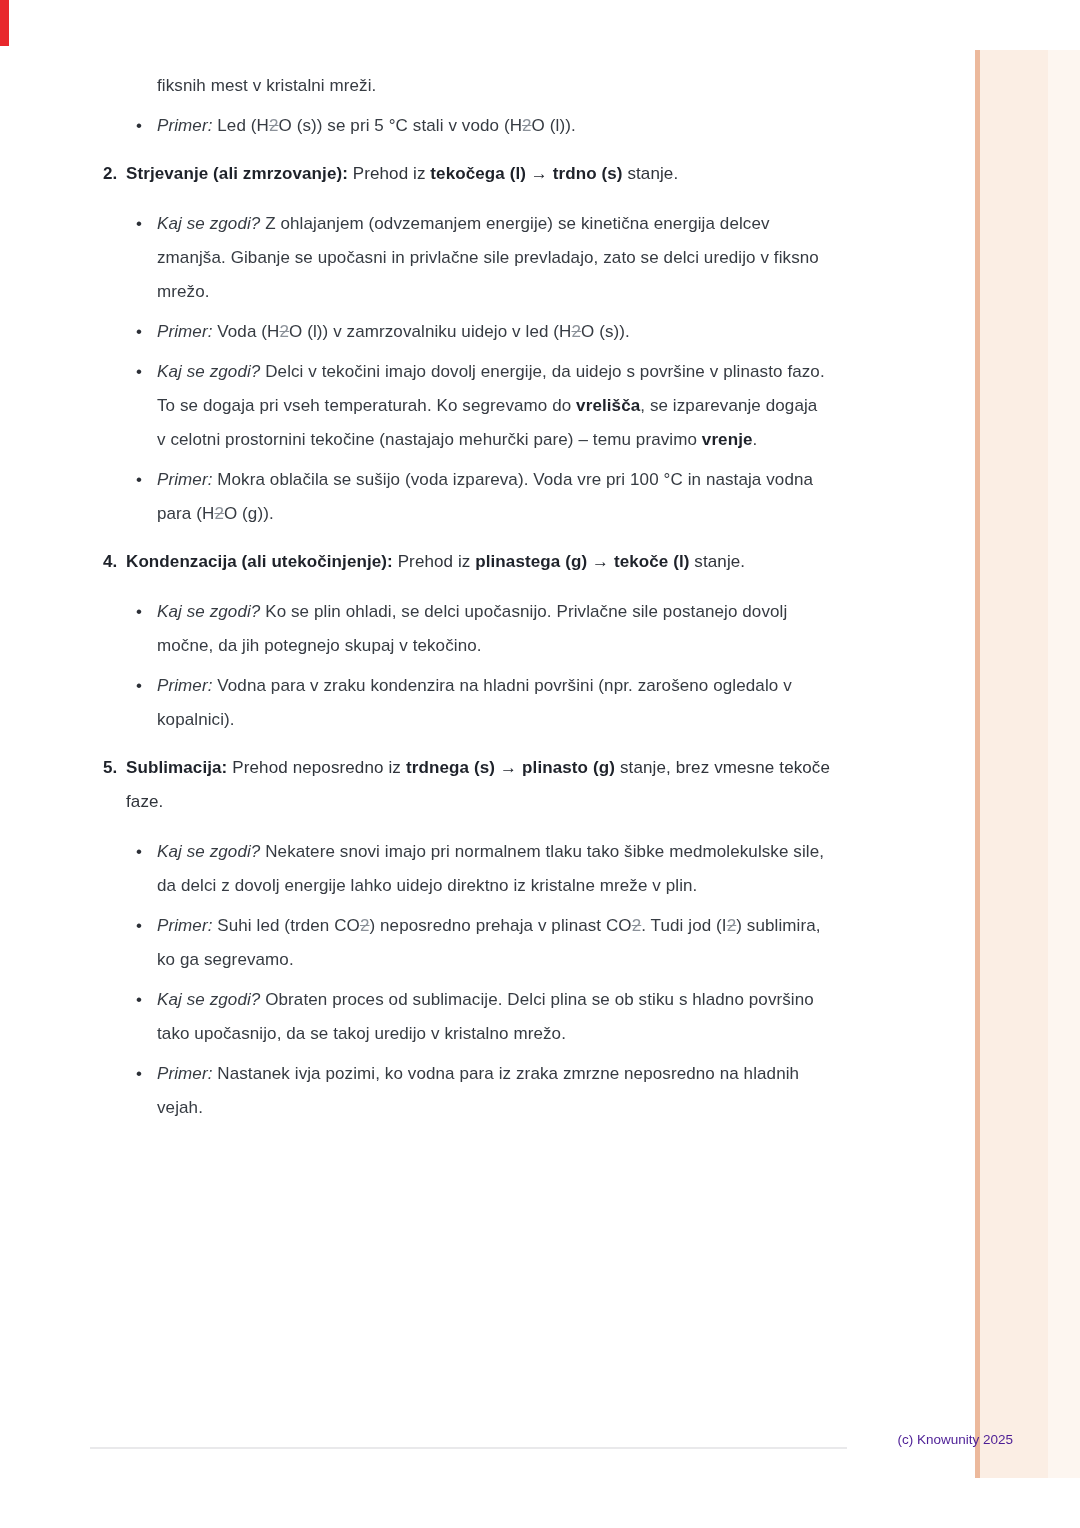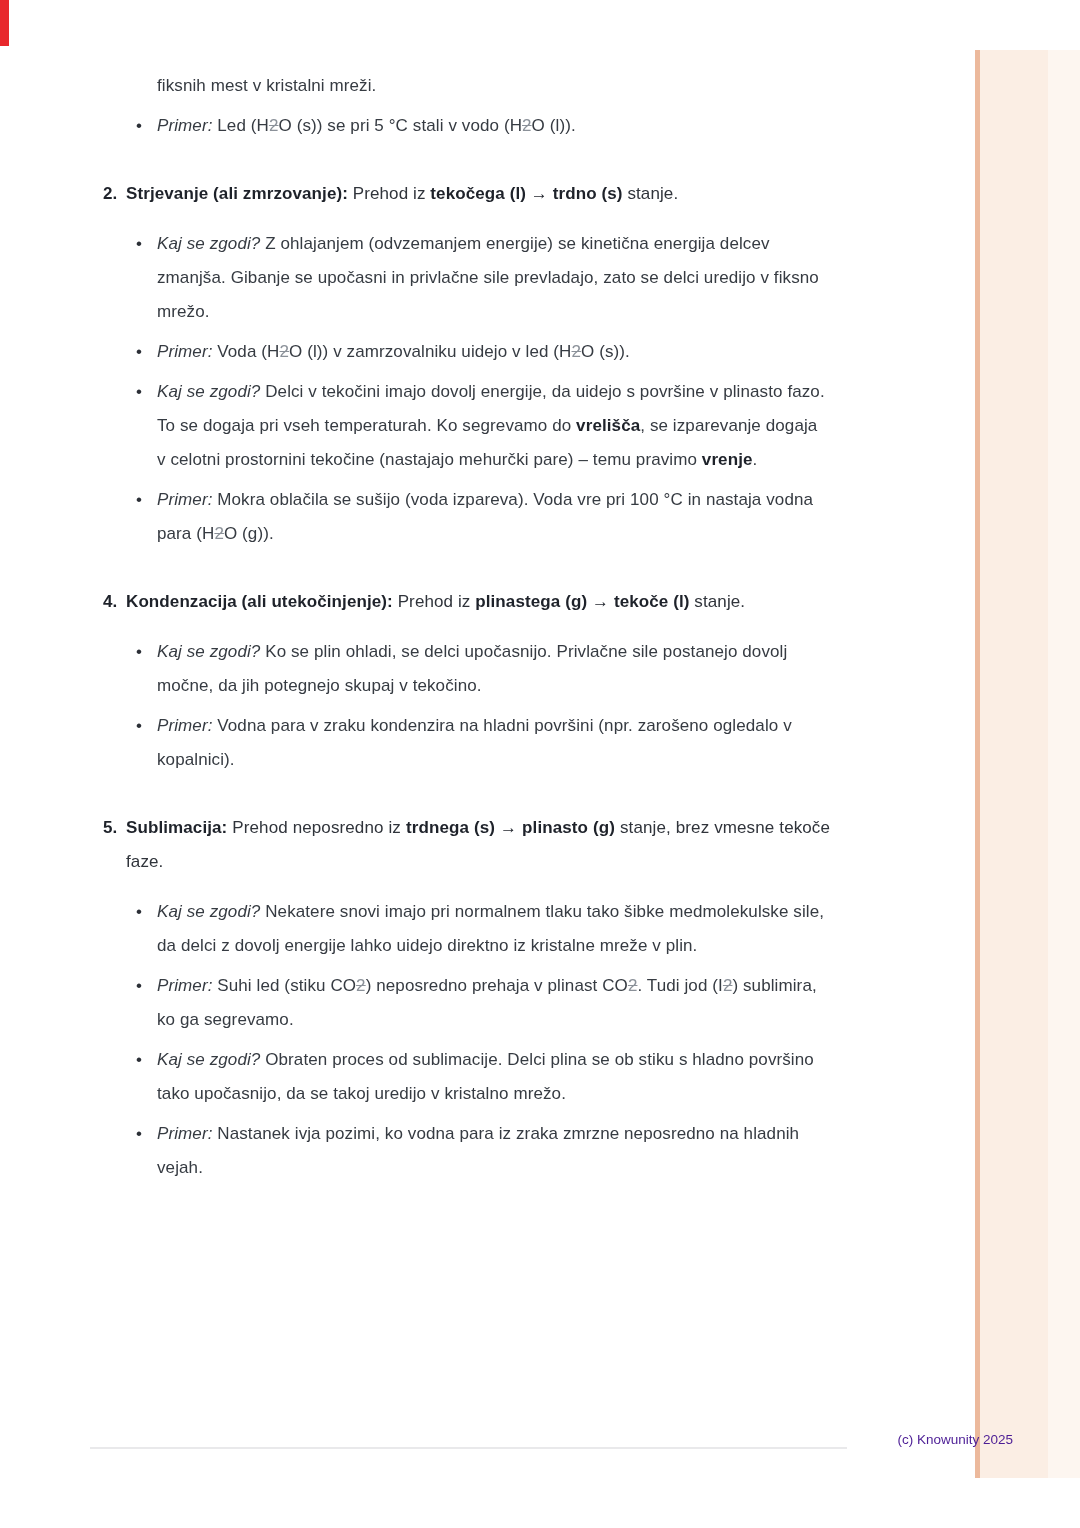--- a/index.html
+++ b/index.html
@@ -18,21 +18,21 @@
   
   .content{
     position:absolute;left:0;top:0;width:727px;
     padding:53px 0 0 103px;
     color:#363b42;font-size:17px;line-height:34px;
     letter-spacing:0.1px;
   }
   .block{margin:0 0 6px 0;}
   .numbered{
     padding-left:23px;text-indent:-23px;
-    margin-top:34px;margin-bottom:16px;
+    margin-top:14px;margin-bottom:16px;
     text-align:justify;color:#30343b;
   }
   .num{display:inline-block;width:23px;text-indent:0;}
   .bullet{position:relative;padding-left:54px;}
   .marker{position:absolute;left:33px;top:0;color:#2b2f36;}
   .continuation{padding-left:54px;margin-top:16px;}
   .b{font-weight:bold;color:#1e222a;}
   .i{font-style:italic;margin-top:8px;}
   .strike{color:#8b9199;text-decoration:line-through;}
   
@@ -58,19 +58,19 @@
     <div class="block numbered"><span class="num b">2.</span><span class="txt"><span class="b ">Strjevanje (ali zmrzovanje):</span><span class=""> Prehod iz </span><span class="b ">tekočega (l) → trdno (s)</span><span class=""> stanje.</span></span></div>
     <div class="block bullet"><span class="marker">•</span><span class="txt"><span class="i ">Kaj se zgodi?</span><span class=""> Z ohlajanjem (odvzemanjem energije) se kinetična energija delcev zmanjša. Gibanje se upočasni in privlačne sile prevladajo, zato se delci uredijo v fiksno mrežo.</span></span></div>
     <div class="block bullet"><span class="marker">•</span><span class="txt"><span class="i ">Primer:</span><span class=""> Voda (H</span><span class="strike">2</span><span class="">O (l)) v zamrzovalniku uidejo v led (H</span><span class="strike">2</span><span class="">O (s)).</span></span></div>
     <div class="block bullet"><span class="marker">•</span><span class="txt"><span class="i ">Kaj se zgodi?</span><span class=""> Delci v tekočini imajo dovolj energije, da uidejo s površine v plinasto fazo. To se dogaja pri vseh temperaturah. Ko segrevamo do </span><span class="b ">vrelišča</span><span class="">, se izparevanje dogaja v celotni prostornini tekočine (nastajajo mehurčki pare) – temu pravimo </span><span class="b ">vrenje</span><span class="">.</span></span></div>
     <div class="block bullet"><span class="marker">•</span><span class="txt"><span class="i ">Primer:</span><span class=""> Mokra oblačila se sušijo (voda izpareva). Voda vre pri 100 °C in nastaja vodna para (H</span><span class="strike">2</span><span class="">O (g)).</span></span></div>
     <div class="block numbered"><span class="num b">4.</span><span class="txt"><span class="b ">Kondenzacija (ali utekočinjenje):</span><span class=""> Prehod iz </span><span class="b ">plinastega (g) → tekoče (l)</span><span class=""> stanje.</span></span></div>
     <div class="block bullet"><span class="marker">•</span><span class="txt"><span class="i ">Kaj se zgodi?</span><span class=""> Ko se plin ohladi, se delci upočasnijo. Privlačne sile postanejo dovolj močne, da jih potegnejo skupaj v tekočino.</span></span></div>
     <div class="block bullet"><span class="marker">•</span><span class="txt"><span class="i ">Primer:</span><span class=""> Vodna para v zraku kondenzira na hladni površini (npr. zarošeno ogledalo v kopalnici).</span></span></div>
     <div class="block numbered"><span class="num b">5.</span><span class="txt"><span class="b ">Sublimacija:</span><span class=""> Prehod neposredno iz </span><span class="b ">trdnega (s) → plinasto (g)</span><span class=""> stanje, brez vmesne tekoče faze.</span></span></div>
     <div class="block bullet"><span class="marker">•</span><span class="txt"><span class="i ">Kaj se zgodi?</span><span class=""> Nekatere snovi imajo pri normalnem tlaku tako šibke medmolekulske sile, da delci z dovolj energije lahko uidejo direktno iz kristalne mreže v plin.</span></span></div>
-    <div class="block bullet"><span class="marker">•</span><span class="txt"><span class="i ">Primer:</span><span class=""> Suhi led (stiku CO</span><span class="strike">2</span><span class="">) neposredno prehaja v plinast CO</span><span class="strike">2</span><span class="">. Tudi jod (I</span><span class="strike">2</span><span class="">) sublimira, ko ga segrevamo.</span></span></div>
+    <div class="block bullet"><span class="marker">•</span><span class="txt"><span class="i ">Primer:</span><span class=""> Suhi led (trden CO</span><span class="strike">2</span><span class="">) neposredno prehaja v plinast CO</span><span class="strike">2</span><span class="">. Tudi jod (I</span><span class="strike">2</span><span class="">) sublimira, ko ga segrevamo.</span></span></div>
     <div class="block bullet"><span class="marker">•</span><span class="txt"><span class="i ">Kaj se zgodi?</span><span class=""> Obraten proces od sublimacije. Delci plina se ob stiku s hladno površino tako upočasnijo, da se takoj uredijo v kristalno mrežo.</span></span></div>
     <div class="block bullet"><span class="marker">•</span><span class="txt"><span class="i ">Primer:</span><span class=""> Nastanek ivja pozimi, ko vodna para iz zraka zmrzne neposredno na hladnih vejah.</span></span></div>
   </main>
 
 <hr class="divider">
 <span class="watermark">(c) Knowunity 2025</span>
 
 </body></html>

